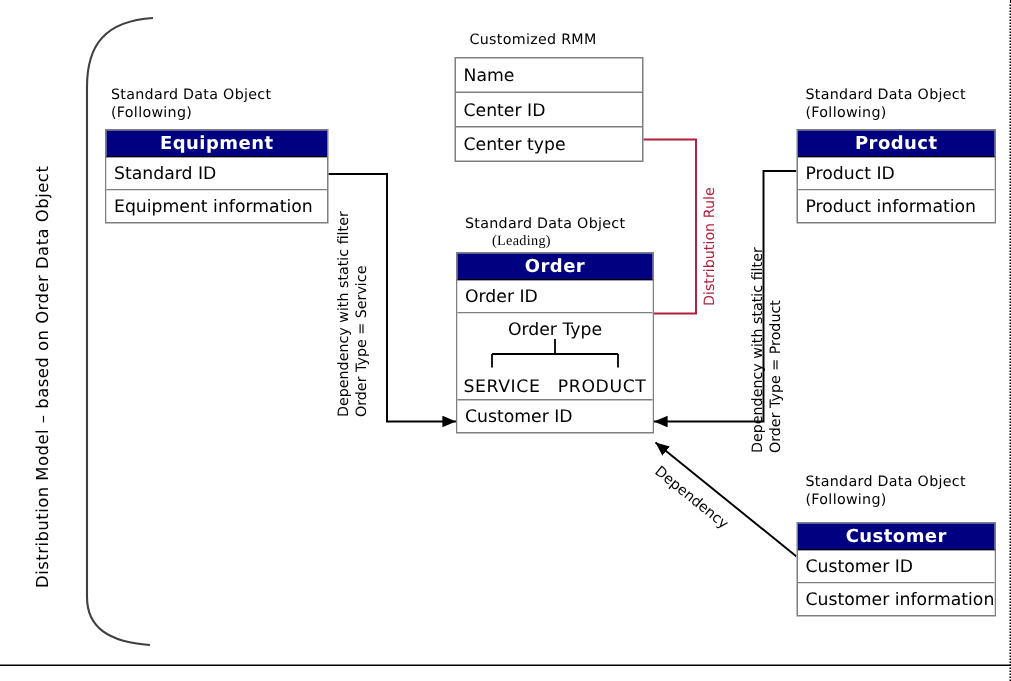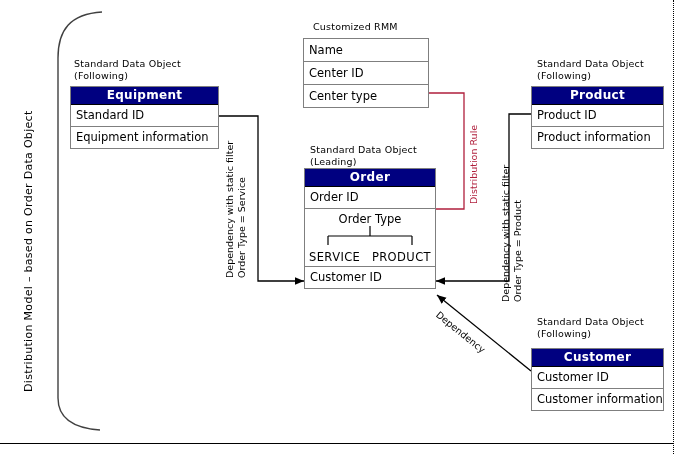--- a/index.html
+++ b/index.html
@@ -199,21 +199,21 @@
   <div class="caption" style="left:537px; top:58px;">Standard Data Object</div>
   <div class="caption" style="left:537px; top:70px;">(Following)</div>
 
   <div class="entity" style="left:531px; top:86px; width:133px;">
     <div class="hdr">Product</div>
     <div class="row">Product ID</div>
     <div class="row last">Product information</div>
   </div>
 
   <div class="caption" style="left:310px; top:144px;">Standard Data Object</div>
-  <div class="caption" style="left:310px; top:156px;">(Leading)</div>
+  <div class="caption" style="left:328px; top:156px;font-family:Liberation Serif, serif;">(Leading)</div>
 
   <div class="entity" style="left:304px; top:168px; width:132px;">
     <div class="hdr">Order</div>
     <div class="row">Order ID</div>
 
     <div class="row tall">
       <div class="ot-title">Order Type</div>
       <svg width="130" height="57" style="position:absolute;left:0;top:0;">
         <path d="M65,17 L65,27 M23,27 L107,27 M23,27 L23,36 M107,27 L107,36" stroke="#000000" stroke-width="1.2" fill="none"></path>
       </svg>

